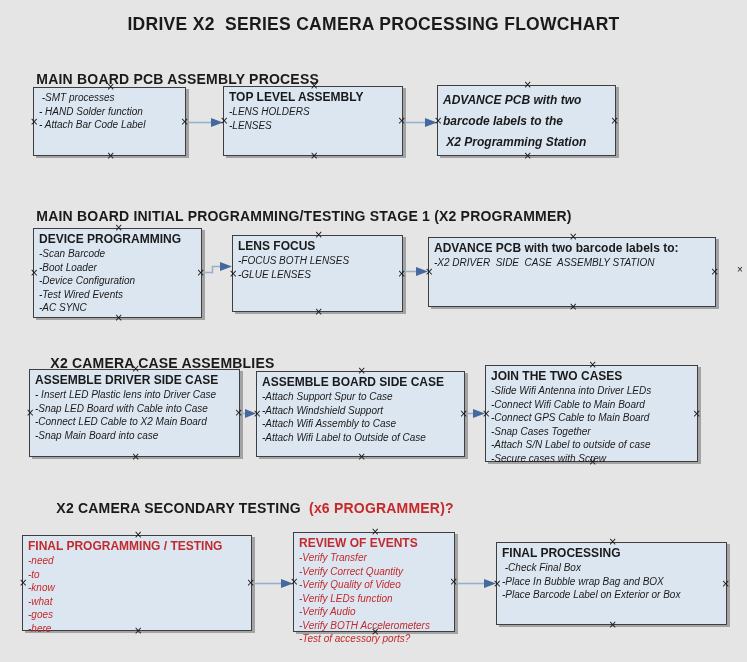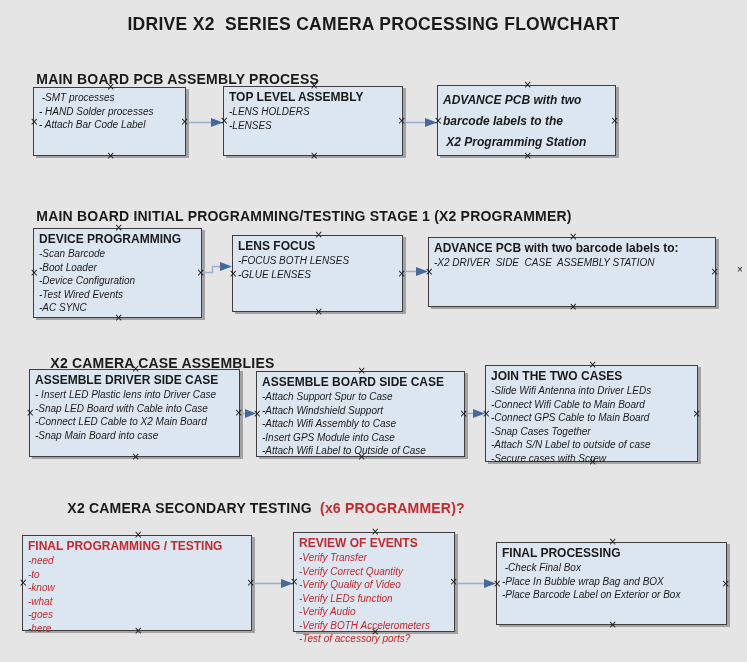--- a/index.html
+++ b/index.html
@@ -34,28 +34,28 @@
 
   <div class="sec-h" style="left:20px;top:55px">
     <span>MAIN BOARD PCB ASSEMBLY PROCESS</span>
   </div>
   <div class="sec-h" style="left:20px;top:192px">
     <span>MAIN BOARD INITIAL PROGRAMMING/TESTING STAGE 1 (X2 PROGRAMMER)</span>
   </div>
   <div class="sec-h" style="left:34px;top:339px">
     <span>X2 CAMERA CASE ASSEMBLIES</span>
   </div>
-  <div class="sec-h" style="left:51px;top:484px">
+  <div class="sec-h" style="left:40px;top:484px">
     <span>X2 CAMERA SECONDARY TESTING  </span><span class="red">(x6 PROGRAMMER)?</span>
   </div>
 
   <div class="box" style="left:33px;top:87px;width:153px;height:69px">
     <div>
         <div class="bi"> -SMT processes</div>
-        <div class="bi">- HAND Solder processes</div>
+        <div class="bi">- HAND Solder function</div>
         <div class="bi">- Attach Bar Code Label</div>
       </div>
   <span class="cp cp-t">×</span>
       <span class="cp cp-b">×</span>
       <span class="cp cp-l">×</span>
       <span class="cp cp-r">×</span>
     </div>
   <div class="box" style="left:223px;top:86px;width:180px;height:70px">
     <div class="bt">TOP LEVEL ASSEMBLY</div>
     <div>
@@ -127,21 +127,20 @@
       <span class="cp cp-b">×</span>
       <span class="cp cp-l">×</span>
       <span class="cp cp-r">×</span>
     </div>
   <div class="box" style="left:256px;top:371px;width:209px;height:86px">
     <div class="bt">ASSEMBLE BOARD SIDE CASE</div>
     <div>
         <div class="bi">-Attach Support Spur to Case</div>
         <div class="bi">-Attach Windshield Support</div>
         <div class="bi">-Attach Wifi Assembly to Case</div>
-        <div class="bi">-Insert GPS Module into Case</div>
         <div class="bi">-Attach Wifi Label to Outside of Case</div>
       </div>
   <span class="cp cp-t">×</span>
       <span class="cp cp-b">×</span>
       <span class="cp cp-l">×</span>
       <span class="cp cp-r">×</span>
     </div>
   <div class="box" style="left:485px;top:365px;width:213px;height:97px">
     <div class="bt">JOIN THE TWO CASES</div>
     <div>

